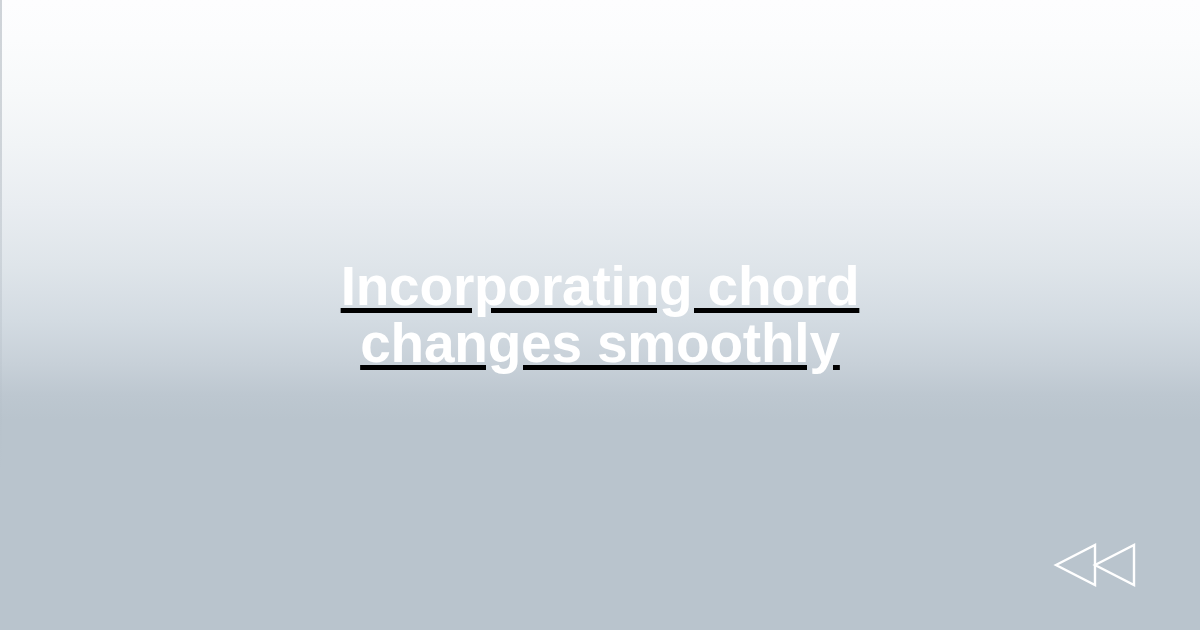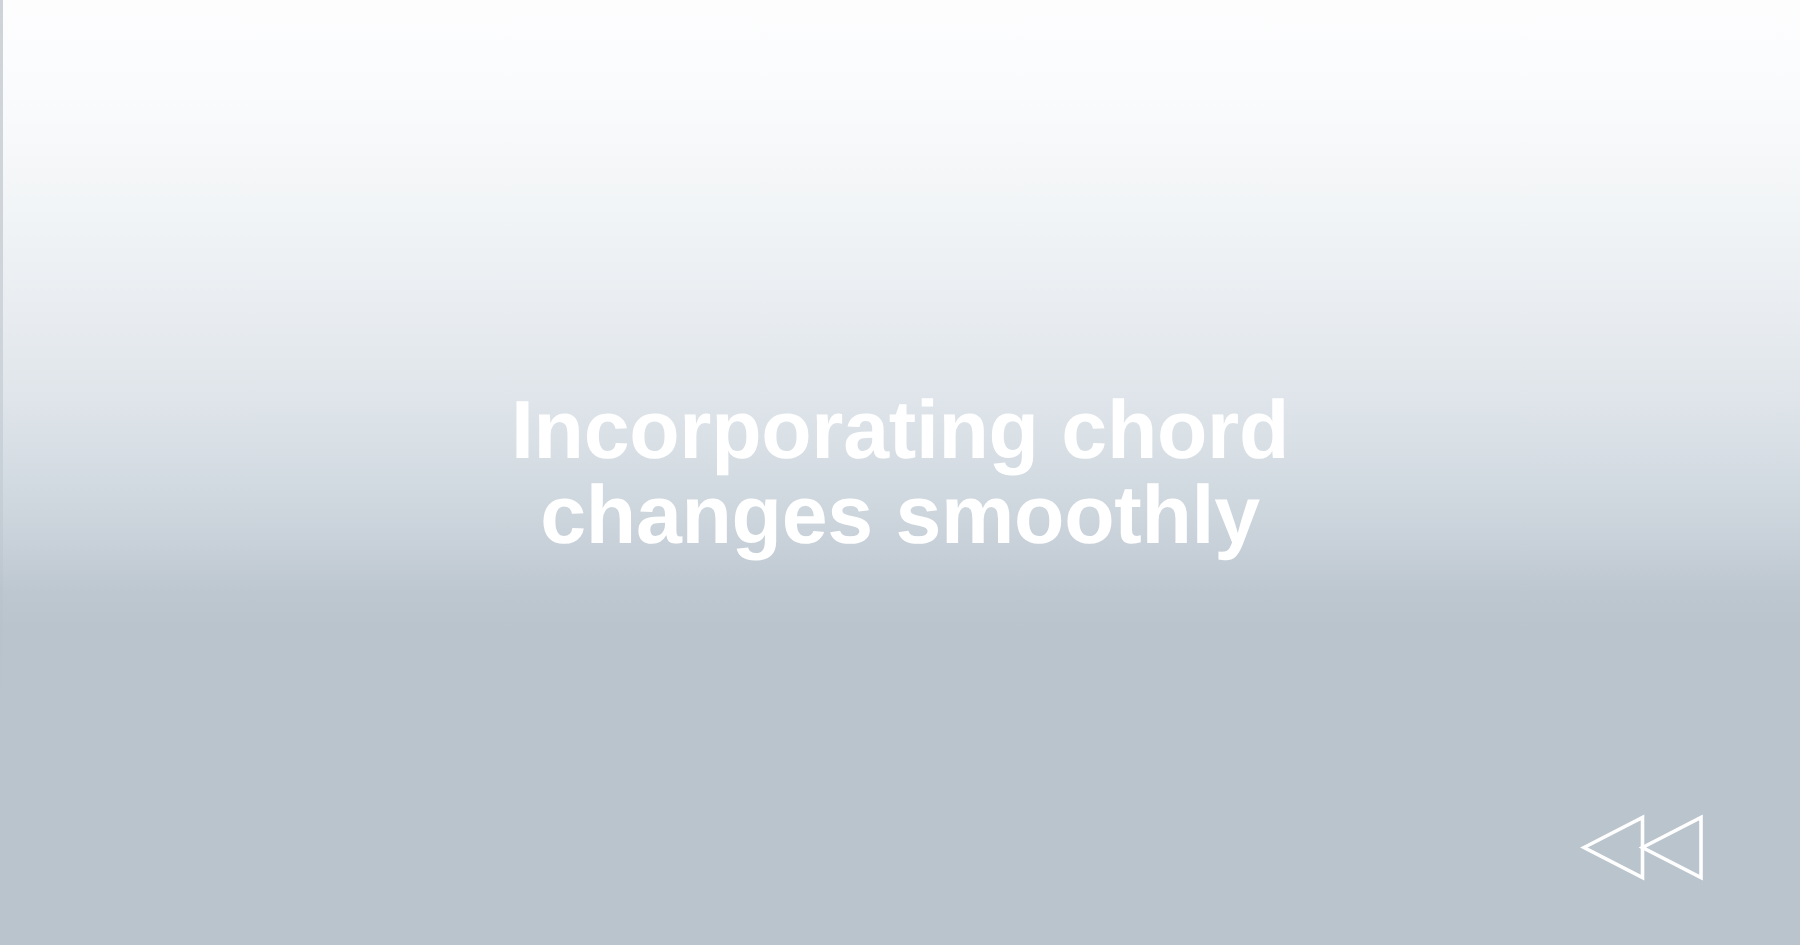--- a/index.html
+++ b/index.html
@@ -60,20 +60,21 @@
     position: absolute;
     left: 0;
     top: 0;
     width: 1200px;
     height: 630px;
     display: flex;
     align-items: center;
     justify-content: center;
     box-sizing: border-box;
     padding: 0 120px;
+    text-decoration: underline;
   }
 
   .title {
     margin: 0;
     width: 700px;
     text-align: center;
     color: #ffffff;
     font-family: "Liberation Sans", sans-serif;
     font-size: 55px;
     font-weight: 700;

